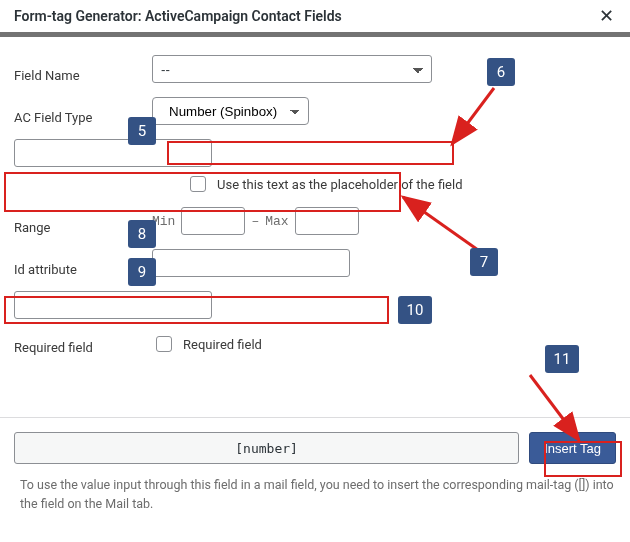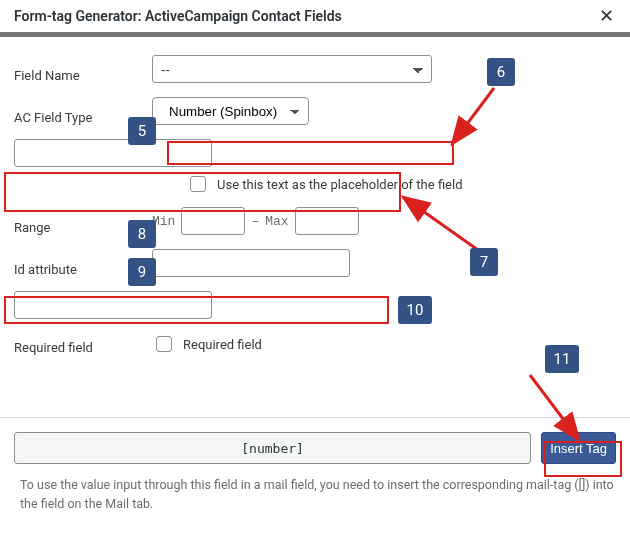--- a/index.html
+++ b/index.html
@@ -169,21 +169,21 @@
     border-radius: 3px;
     padding: 4px 10px;
     font-family: Consolas, monospace;
     font-size: 13px;
     background: #f6f7f7;
     color: #2c3338;
     text-align: center;
   }
   .insert-btn {
     height: 32px;
-    padding: 0 8px;
+    padding: 0 14px;
     background: #3a5b98;
     color: #fff;
     border: 1px solid #2f4a7d;
     border-radius: 3px;
     font-size: 13px;
     cursor: pointer;
   }
   .hint {
     margin-top: 12px;
     font-size: 12.5px;

